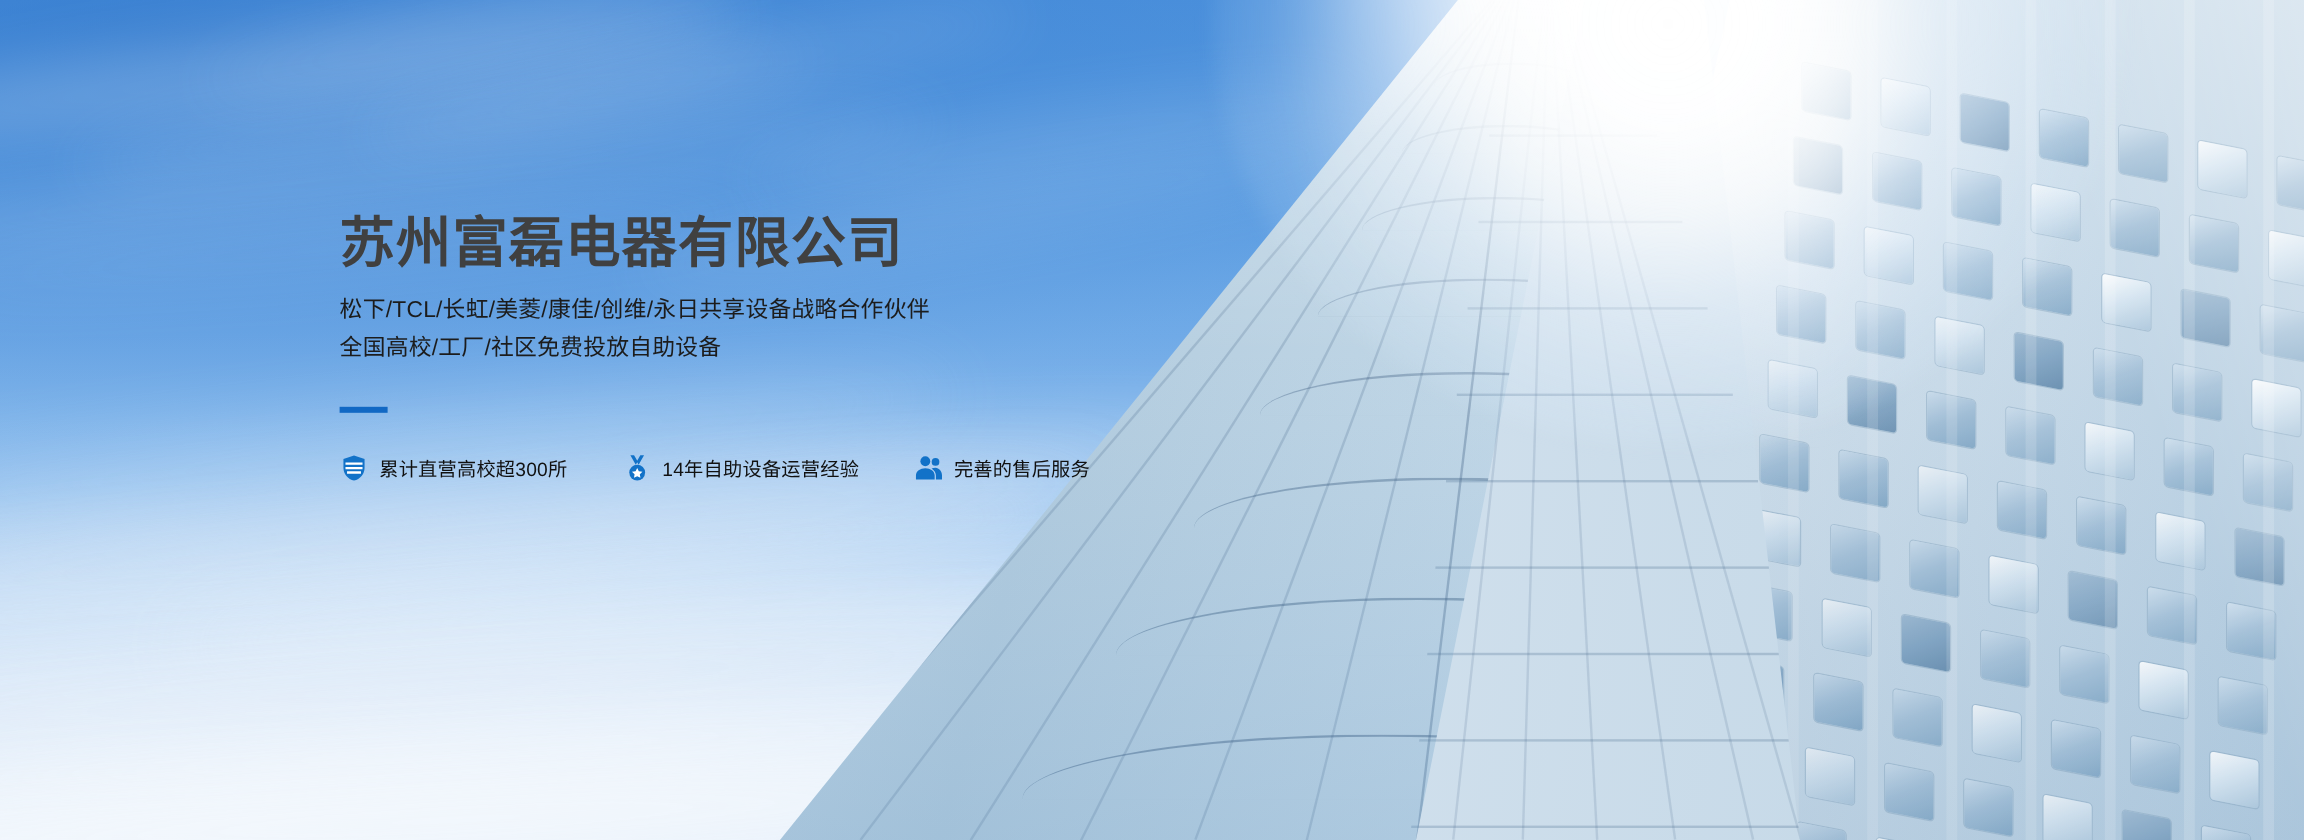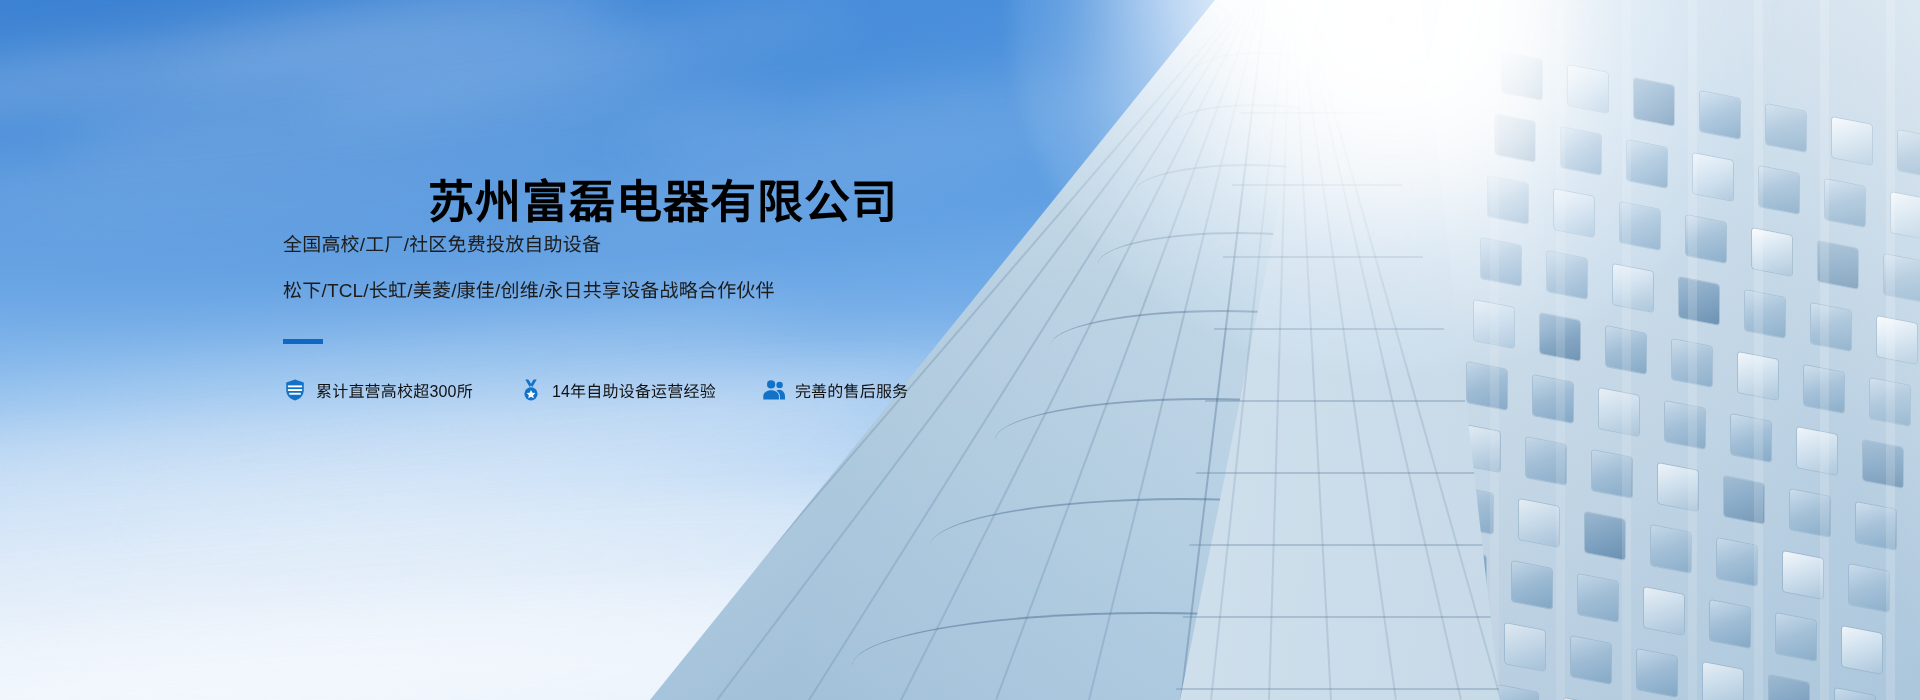--- a/index.html
+++ b/index.html
@@ -236,24 +236,23 @@
     left: 283px;
     top: 175px;
     width: 760px;
     z-index: 40;
   }
   .title {
     margin: 0;
     font-size: 46px;
     line-height: 1.18;
     font-weight: 700;
-    color: #000000;
+    color: #404040;
     letter-spacing: 1px;
     white-space: nowrap;
-    text-align: center;
   }
   .sub {
     margin: 0;
     font-size: 19px;
     line-height: 32px;
     color: #1c1c1c;
     letter-spacing: 0.2px;
     white-space: nowrap;
   }
   .sub-1 { margin-top: 14px; }
@@ -453,23 +452,23 @@
     <div class="tower-shade"></div>
   </div>
 
   <div class="sunbeam"></div>
   <div class="sunglow"></div>
 
   <div class="content">
 
     <h1 class="title">苏州富磊电器有限公司</h1>
 
+    <p class="sub sub-1">松下/TCL/长虹/美菱/康佳/创维/永日共享设备战略合作伙伴</p>
+
     <p class="sub sub-2">全国高校/工厂/社区免费投放自助设备</p>
-
-    <p class="sub sub-1">松下/TCL/长虹/美菱/康佳/创维/永日共享设备战略合作伙伴</p>
 
     <div class="divider"></div>
 
     <div class="features" id="feature-list">
         <div class="feature">
           <span class="feature-icon" style="color: rgb(18, 114, 200);">
             <svg viewBox="0 0 24 24" aria-hidden="true">
               <path fill="currentColor" d="M12 1.6 3.2 4.6v7.1c0 5.4 3.7 9.5 8.8 10.7 5.1-1.2 8.8-5.3 8.8-10.7V4.6L12 1.6z"></path>
               <path fill="#ffffff" d="M4.9 7.4h14.2v1.9H4.9z"></path>
               <path fill="#ffffff" d="M4.9 11.1h14.2V13H4.9z"></path>

